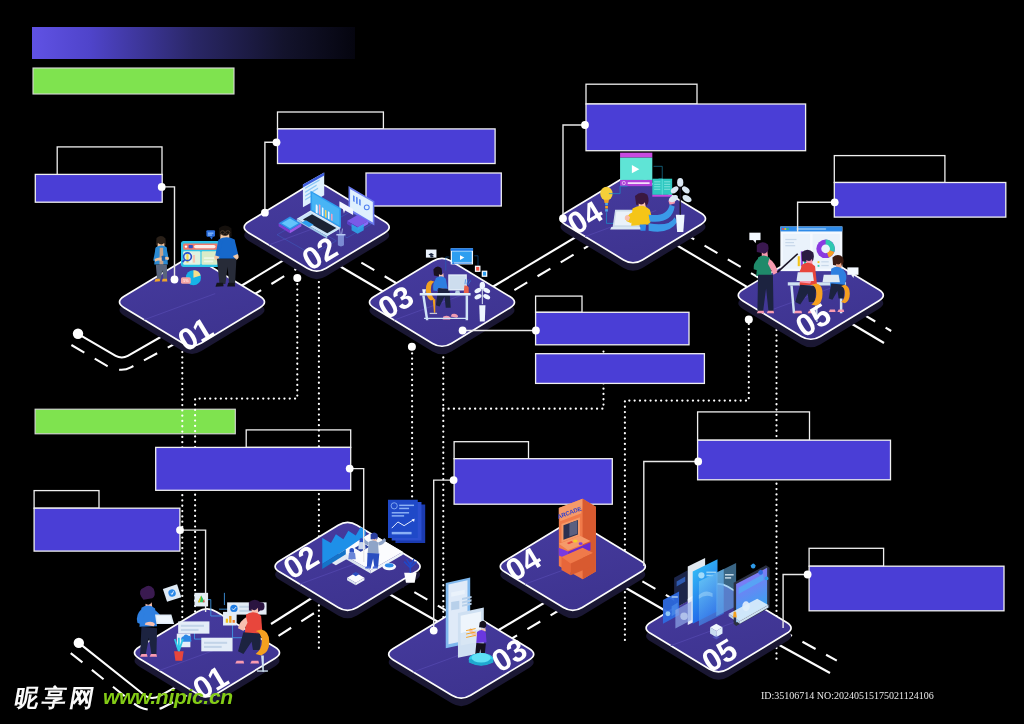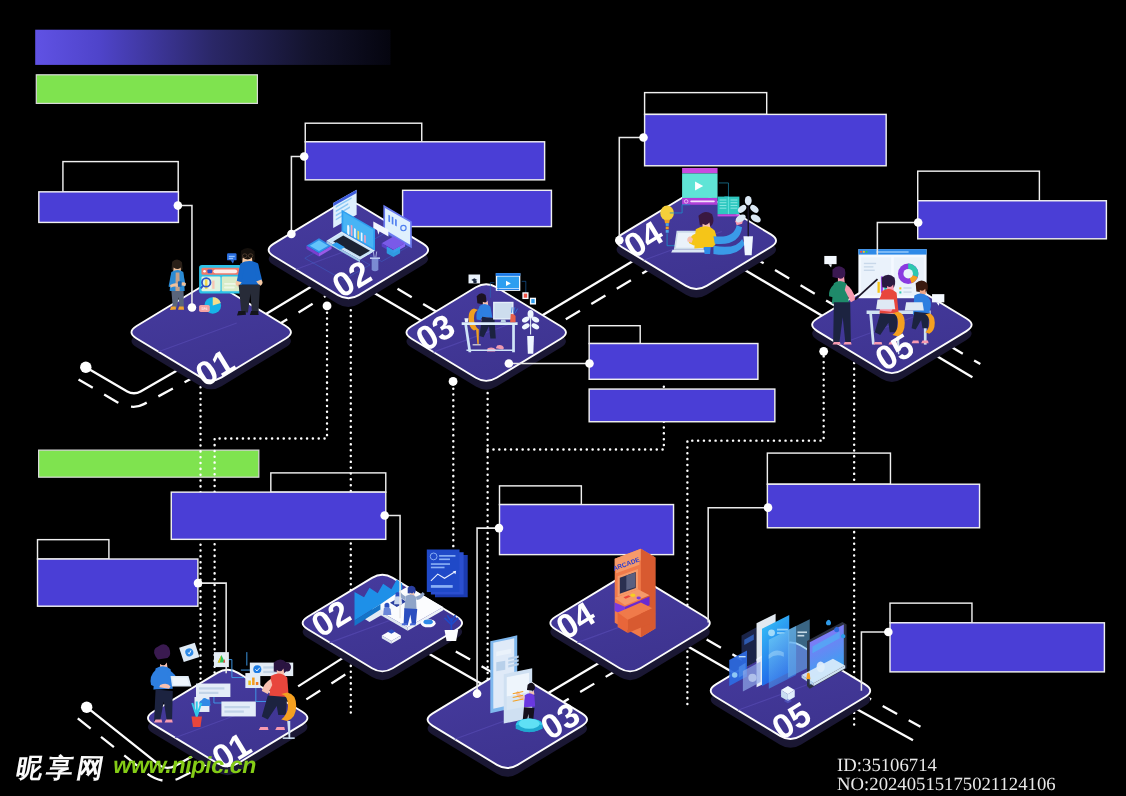--- a/index.html
+++ b/index.html
@@ -5,21 +5,21 @@
   html,body{margin:0;padding:0;background:#000;}
   body{width:1024px;height:724px;position:relative;overflow:hidden;
        font-family:"Liberation Sans",sans-serif;}
   .stage{position:absolute;left:0;top:0;width:1024px;height:724px;background:#000;}
   svg{display:block;}
   .wm-cn{position:absolute;left:15px;top:686px;font-size:24px;line-height:24px;color:#fafafa;
          font-weight:bold;letter-spacing:3.5px;font-family:"DejaVu Sans",sans-serif;
          transform:skewX(-10deg);}
   .wm-url{position:absolute;left:103px;top:686px;font-size:21px;line-height:22px;color:#84cc16;
           font-family:"Liberation Sans",sans-serif;font-style:italic;font-weight:bold;letter-spacing:-0.3px;}
-  .id-text{position:absolute;left:761px;top:687px;font-size:17px;line-height:17px;color:#e9e9e9;
+  .id-text{position:absolute;left:761px;top:687px;font-size:10px;line-height:17px;color:#e9e9e9;
            font-family:"Liberation Serif",serif;}
 </style>
 </head>
 <body>
 
 <div class="stage">
 <svg width="1024" height="724" viewBox="0 0 1024 724">
  <defs>
   <linearGradient id="gTitle" x1="0" y1="0" x2="1" y2="0">
     <stop offset="0" stop-color="#6052e4"></stop>

